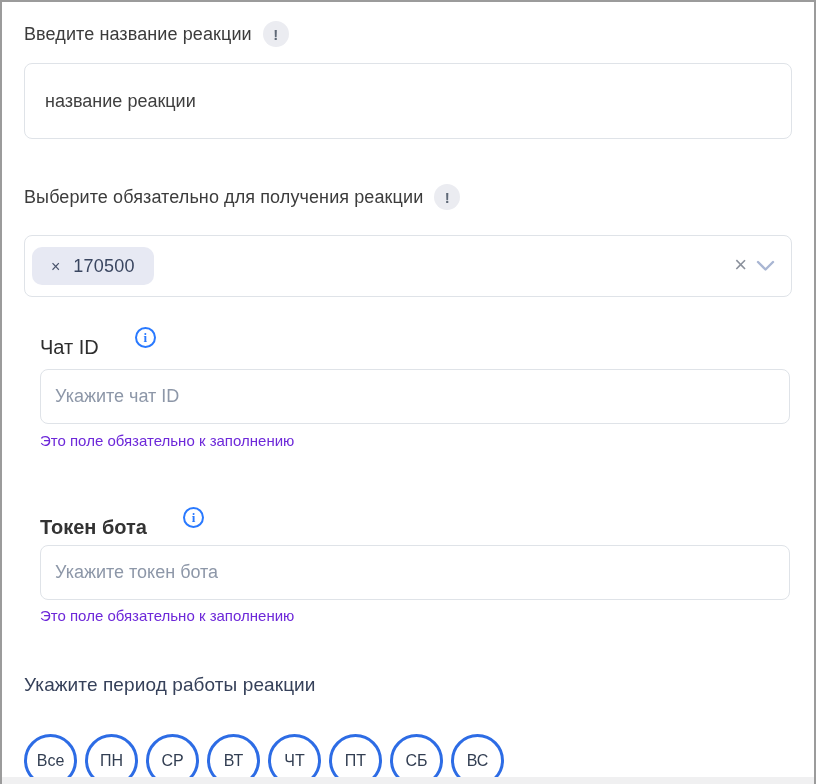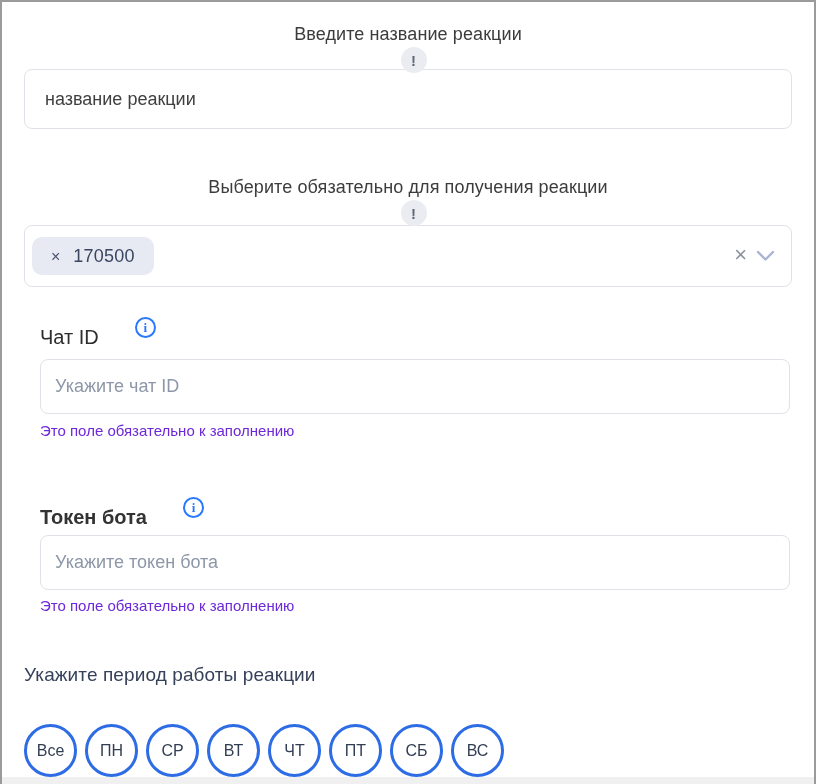--- a/index.html
+++ b/index.html
@@ -10,39 +10,39 @@
   }
   .panel {
     position: relative;
     width: 816px; height: 784px;
     background: #ffffff;
     border-top: 2px solid #9b9b9b;
     border-left: 2px solid #9b9b9b;
     border-right: 2px solid #9b9b9b;
     padding: 19px 22px 0 22px;
   }
-  .label-row { display: flex; align-items: center; height: 26px; flex-direction: column; }
+  .label-row { display: flex; align-items: center; height: 26px; }
   .field-label {
     font-size: 18px; color: #3c3c3c; line-height: 26px; letter-spacing: 0.1px;
   }
   .warn-badge {
     width: 26px; height: 26px; margin-left: 11px;
     background: #ebecf1; border-radius: 50%;
     color: #5f6977; font-weight: 700; font-size: 15px;
     display: inline-flex; align-items: center; justify-content: center;
     flex: 0 0 auto; cursor: default;
   }
   .text-input {
     display: block; width: 100%;
     border: 1px solid #dfe3e8; border-radius: 8px;
     font-family: "Liberation Sans", "DejaVu Sans", sans-serif;
     font-size: 18px; color: #3f3f3f; background: #ffffff; outline: none;
   }
   .text-input::placeholder { color: #8d97a8; opacity: 1; }
-  .input-big { height: 60px; margin-top: 22px; padding: 16px 20px; }
+  .input-big { height: 76px; margin-top: 16px; padding: 16px 20px; }
   .section-user { margin-top: 45px; }
   .select-box {
     margin-top: 25px; height: 62px; width: 100%;
     border: 1px solid #dfe3e8; border-radius: 8px;
     display: flex; align-items: center;
     padding: 0 16px 0 7px; cursor: pointer;
   }
   .tag {
     display: inline-flex; align-items: center;
     height: 38px; padding: 0 19px;

